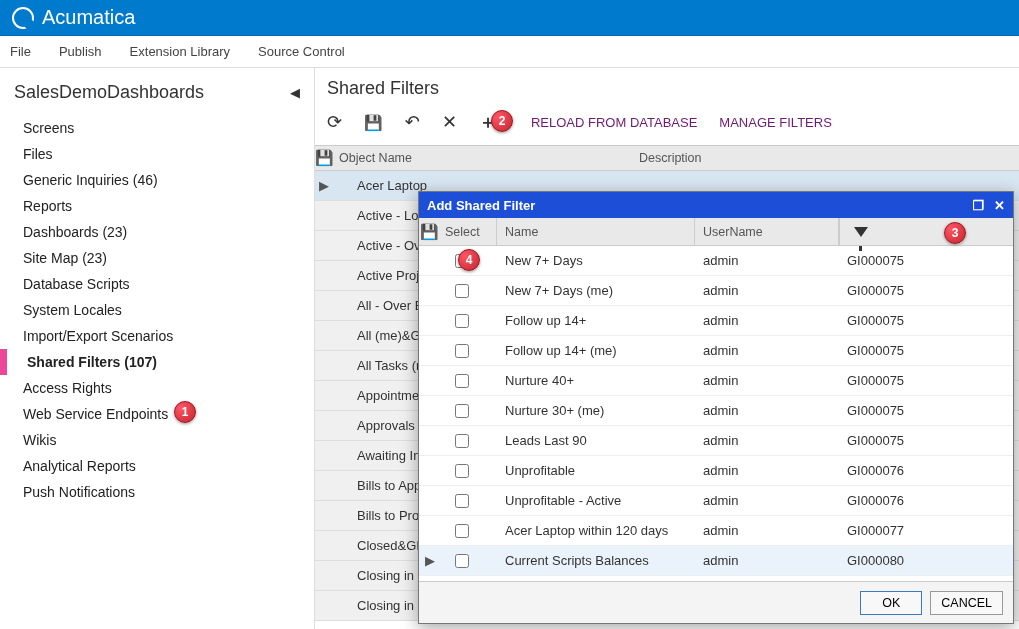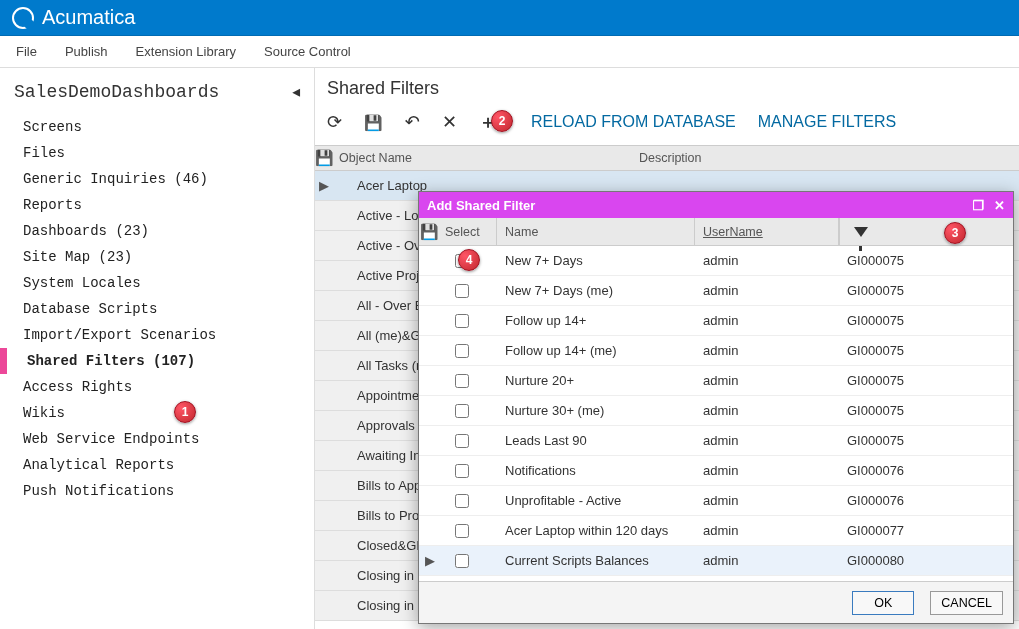--- a/index.html
+++ b/index.html
@@ -35,37 +35,36 @@
     position:absolute;
     right:-2px; bottom:-2px;
     width:10px; height:10px;
     background:#007acc;
     transform:rotate(45deg);
   }
   .menu-bar {
     height:32px;
     display:flex;
     align-items:center;
-    padding:0 16px;
+    padding:0 10px;
     gap:28px;
     border-bottom:1px solid #ddd;
     font-size:13px;
     color:#444;
   }
   .menu-bar span { cursor:pointer; }
   .workspace {
     display:flex;
     height: calc(629px - 36px - 32px);
   }
   .sidebar {
     width:315px;
     border-right:1px solid #ddd;
     padding:8px 0;
     position:relative;
-    font-family:Liberation Mono, monospace;
   }
   .sidebar-title {
     font-size:18px;
     padding:6px 14px 12px;
     display:flex;
     align-items:center;
     justify-content:space-between;
   }
   .collapse-caret {
     font-size:13px;
@@ -98,21 +97,21 @@
     gap:22px;
     padding:8px 12px 14px;
   }
   .tb-icon {
     font-size:18px;
     cursor:pointer;
     color:#333;
     line-height:1;
   }
   .tb-icon.disabled { color:#bbb; }
-  .tb-text { font-size:16px; color:#0369a1; cursor:pointer; }
+  .tb-text { font-size:13px; color:#701a75; cursor:pointer; }
   .grid-header {
     display:flex;
     background:#e9e9e9;
     border-top:1px solid #ccc;
     border-bottom:1px solid #ccc;
     font-size:12.5px;
     color:#555;
     height:26px;
     align-items:center;
   }
@@ -140,21 +139,21 @@
     top:191px;
     width:596px;
     height:433px;
     background:#fff;
     border:1px solid #777;
     box-shadow:0 4px 16px rgba(0,0,0,.35);
     display:flex;
     flex-direction:column;
   }
   .dlg-title {
-    background:#d946ef;
+    background:#1d4ed8;
     color:#fff;
     height:26px;
     display:flex;
     align-items:center;
     padding:0 8px;
     font-size:13px;
     font-weight:600;
   }
   .dlg-title .win-ctrls { margin-left:auto; display:flex; gap:10px; font-size:13px; cursor:pointer; }
   .dlg-head {
@@ -162,21 +161,21 @@
     background:#e9e9e9;
     border-bottom:1px solid #ccc;
     height:28px;
     align-items:center;
     font-size:12.5px;
     color:#555;
   }
   .dh-save { width:22px; text-align:center; font-size:15px; }
   .dh-sel { width:56px; padding-left:4px; border-right:1px solid #ccc; height:100%; display:flex; align-items:center;}
   .dh-name { width:198px; padding-left:8px; border-right:1px solid #ccc; height:100%; display:flex; align-items:center;}
-  .dh-user { width:144px; padding-left:8px; border-right:1px solid #ccc; height:100%; display:flex; align-items:center;text-decoration:underline;}
+  .dh-user { width:144px; padding-left:8px; border-right:1px solid #ccc; height:100%; display:flex; align-items:center;}
   .dh-scr  { width:106px; padding-left:8px; height:100%; display:flex; align-items:center;}
   .dh-filter { width:42px; text-align:center; height:100%; display:flex; align-items:center; justify-content:center; border-left:1px solid #ccc;}
   .dlg-body {
     flex:1;
     overflow-y:auto;
     overflow-x:hidden;
     position:relative;
   }
   .dlg-row {
     display:flex;
@@ -190,21 +189,21 @@
   .dc-sel { width:56px; display:flex; align-items:center; padding-left:10px; }
   .dc-sel input { width:14px; height:14px; }
   .dc-name { width:198px; padding-left:8px; white-space:nowrap; overflow:hidden;}
   .dc-user { width:144px; padding-left:8px; }
   .dc-scr { width:106px; padding-left:8px; }
   .dlg-foot {
     height:42px;
     display:flex;
     align-items:center;
     justify-content:flex-end;
-    gap:16px;
+    gap:8px;
     padding:0 10px;
     background:#f4f4f4;
     border-top:1px solid #ccc;
   }
   .btn {
     height:24px;
     min-width:62px;
     padding:0 10px;
     border:1px solid #999;
     background:#f8f8f8;
@@ -269,27 +268,27 @@
       <span>SalesDemoDashboards</span>
       <span class="collapse-caret">◀</span>
     </div>
     <div id="side-items">
         <div class="side-item">Screens</div>
         <div class="side-item">Files</div>
         <div class="side-item">Generic Inquiries (46)</div>
         <div class="side-item">Reports</div>
         <div class="side-item">Dashboards (23)</div>
         <div class="side-item">Site Map (23)</div>
+        <div class="side-item">Database Scripts</div>
         <div class="side-item">System Locales</div>
-        <div class="side-item">Database Scripts</div>
         <div class="side-item">Import/Export Scenarios</div>
         <div class="side-item selected">Shared Filters (107)</div>
         <div class="side-item">Access Rights</div>
+        <div class="side-item">Web Service Endpoints</div>
         <div class="side-item">Wikis</div>
-        <div class="side-item">Web Service Endpoints</div>
         <div class="side-item">Analytical Reports</div>
         <div class="side-item">Push Notifications</div>
       </div>
   </div>
 
   <div class="main">
     <div class="main-title">Shared Filters</div>
     <div class="toolbar">
       <span class="tb-icon">⟳</span>
       <span class="tb-icon disabled save-icon">💾</span>
@@ -436,21 +435,21 @@
         </div>
         <div class="dc-name">Follow up 14+ (me)</div>
         <div class="dc-user">admin</div>
         <div class="dc-scr">GI000075</div>
       </div>
       <div class="dlg-row">
         <div class="dc0"></div>
         <div class="dc-sel">
           <input type="checkbox" style="">
         </div>
-        <div class="dc-name">Nurture 20+</div>
+        <div class="dc-name">Nurture 40+</div>
         <div class="dc-user">admin</div>
         <div class="dc-scr">GI000075</div>
       </div>
       <div class="dlg-row">
         <div class="dc0"></div>
         <div class="dc-sel">
           <input type="checkbox" style="">
         </div>
         <div class="dc-name">Nurture 30+ (me)</div>
         <div class="dc-user">admin</div>
@@ -463,21 +462,21 @@
         </div>
         <div class="dc-name">Leads Last 90</div>
         <div class="dc-user">admin</div>
         <div class="dc-scr">GI000075</div>
       </div>
       <div class="dlg-row">
         <div class="dc0"></div>
         <div class="dc-sel">
           <input type="checkbox" style="">
         </div>
-        <div class="dc-name">Notifications</div>
+        <div class="dc-name">Unprofitable</div>
         <div class="dc-user">admin</div>
         <div class="dc-scr">GI000076</div>
       </div>
       <div class="dlg-row">
         <div class="dc0"></div>
         <div class="dc-sel">
           <input type="checkbox" style="">
         </div>
         <div class="dc-name">Unprofitable - Active</div>
         <div class="dc-user">admin</div>

